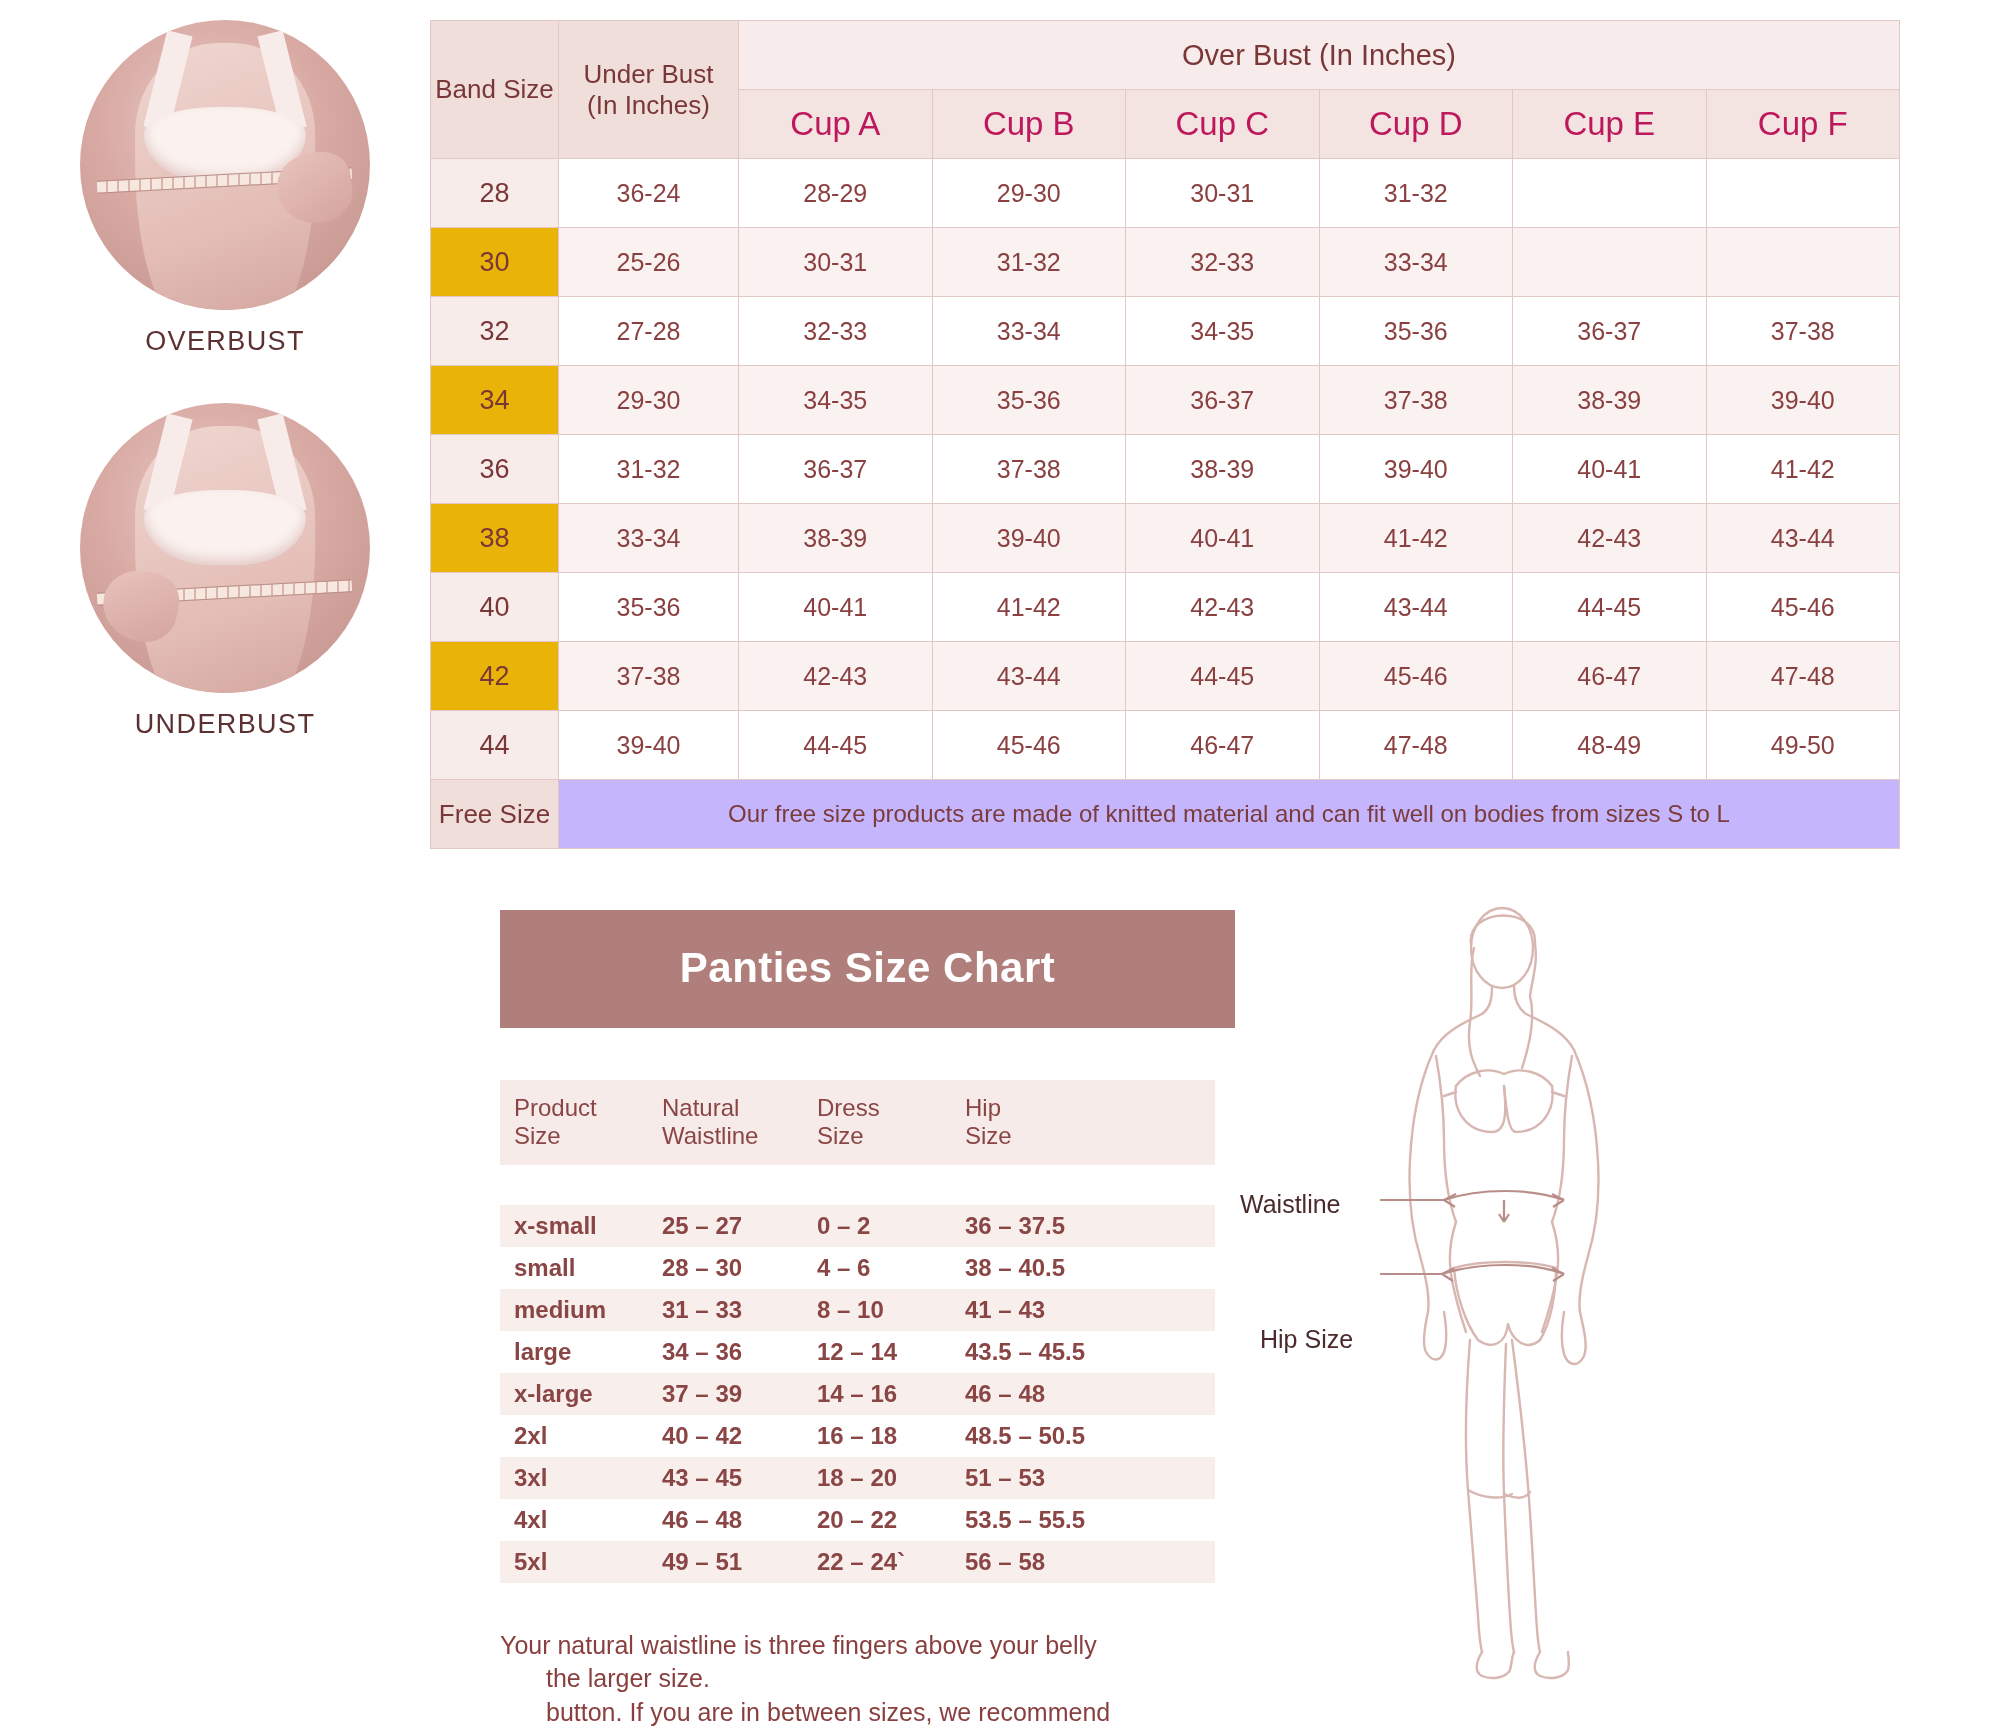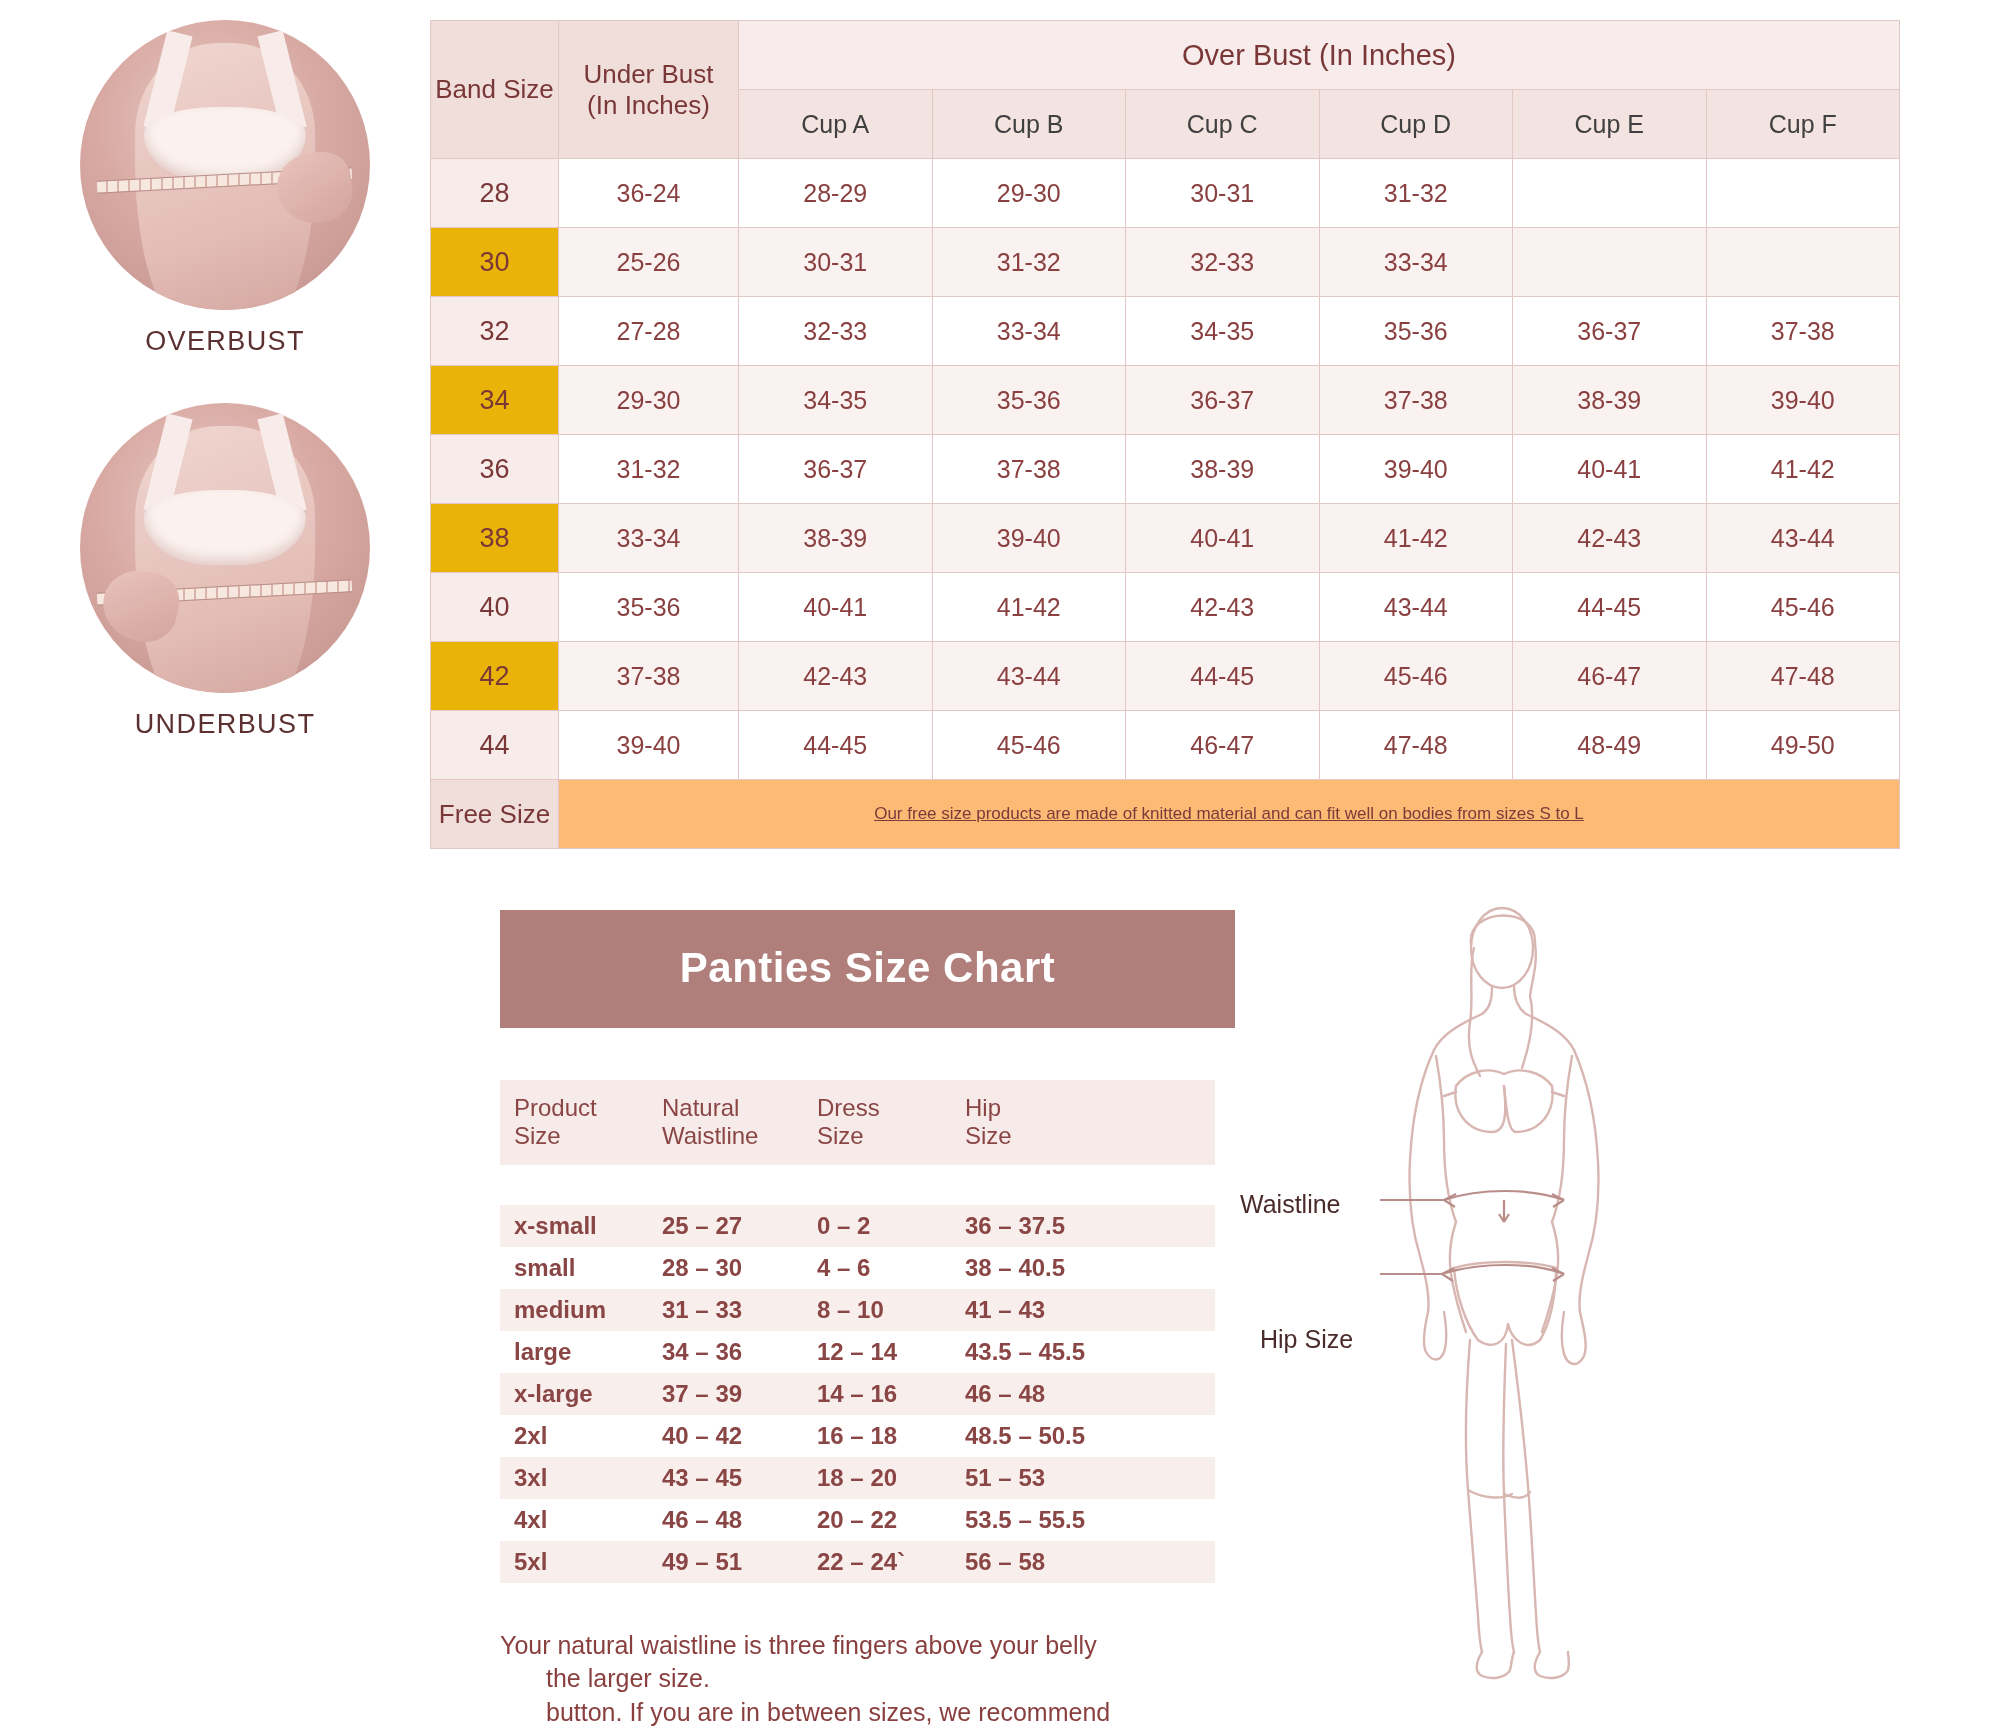--- a/index.html
+++ b/index.html
@@ -120,45 +120,44 @@
     font-size: 26px;
     color: #7a3737;
   }
   .hdr-over {
     background: #f7eceb;
     font-size: 29px;
     color: #7a3737;
   }
   .hdr-cup {
     background: #f3e3e1;
-    font-size: 25px;
-    color: #404040;
+    font-size: 33px;
+    color: #be185d;
   }
   .col-band {
     background: #f7ecea;
     font-size: 27px;
     color: #7a3737;
   }
   .row-a td.val { background: #ffffff; }
   .row-b td.val { background: #faf2f1; }
   .row-a td.col-band { background: #f7ecea; }
   .row-b td.col-band { background: #eab308; }
   td.val { color: #8a4040; }
   .free-label {
     background: #f0dedb;
     font-weight: bold;
     font-size: 26px;
     color: #7a3737;
   }
   .free-text {
-    background: #fdba74;
-    font-size: 17px;
+    background: #c4b5fd;
+    font-size: 24px;
     color: #7b3b3b;
     text-align: center !important;
-    text-decoration: underline;
   }
 
   
   .panties-wrap {
     position: absolute;
     left: 500px;
     top: 910px;
     width: 740px;
   }
   .panties-title {

